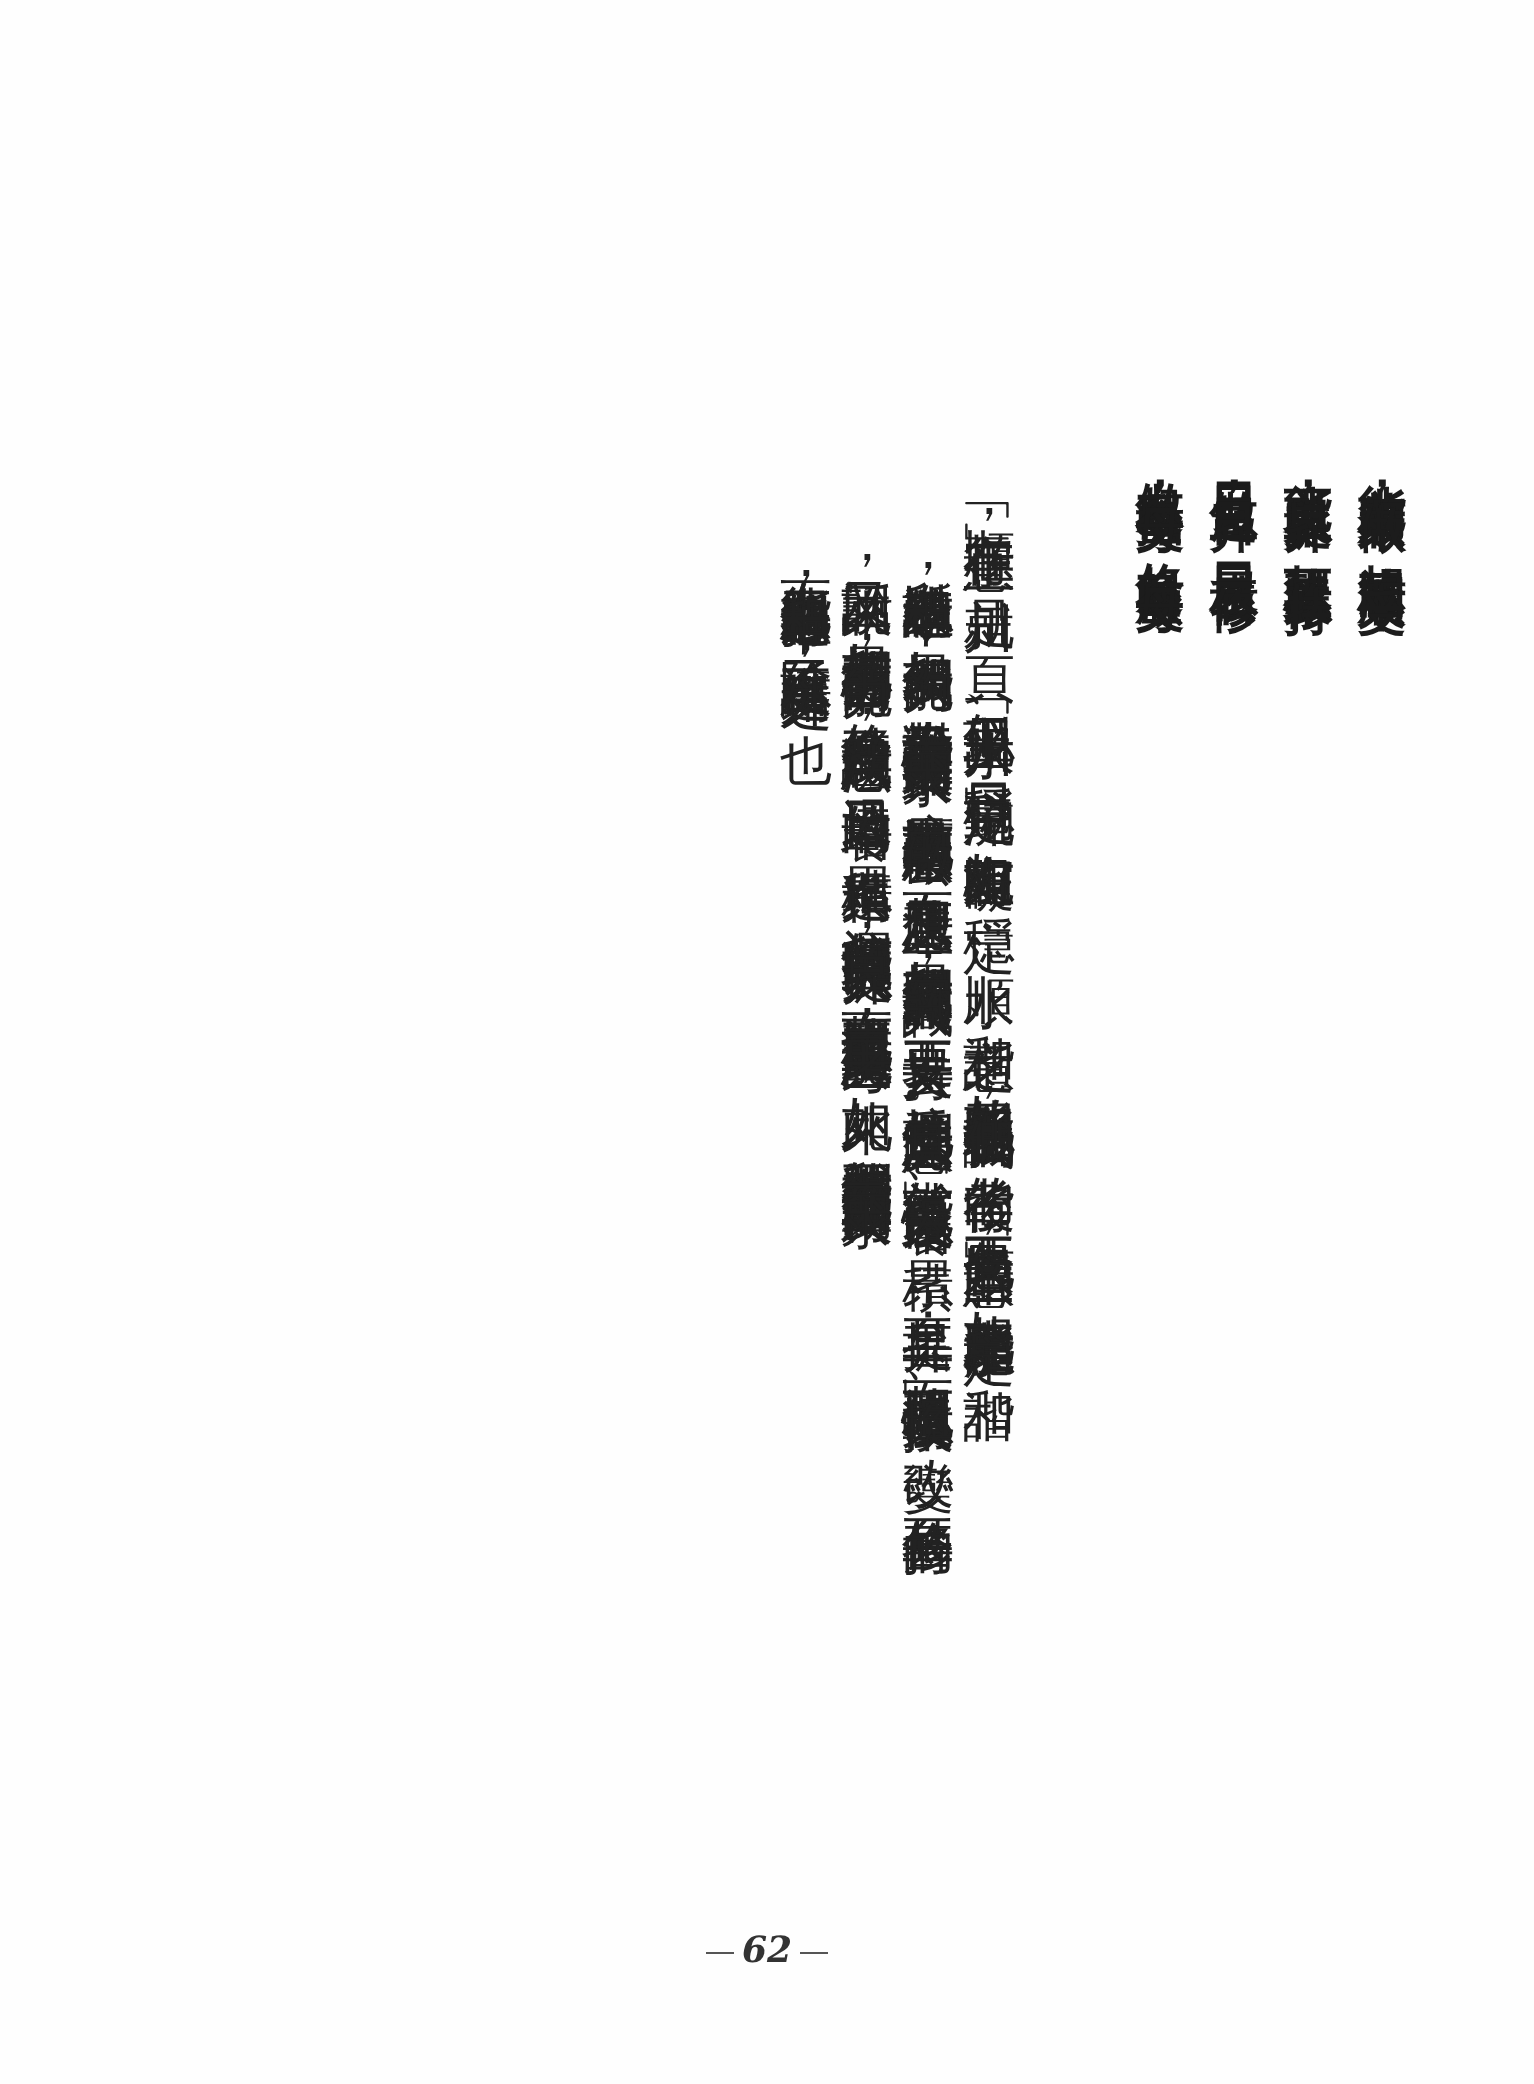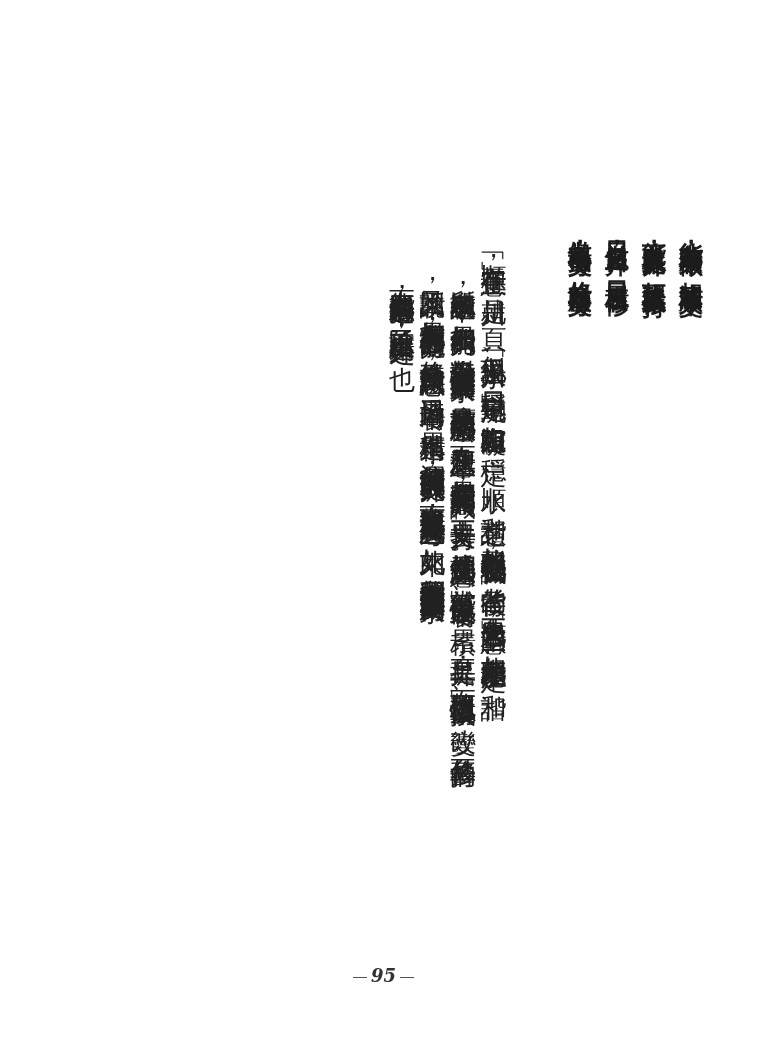--- a/index.html
+++ b/index.html
@@ -92,16 +92,16 @@
   </div>
 
   <div class="body-text">
     <p class="para first-quote">「順」字在行意上，就是川、頁。似乎呈現出「川水、日日穩定流動」，宛如沒有阻礙，穩定、順水、和諧之意、如此的形意似乎也在告誡我們，孝的背後，更要包含「順」的本意，如此一來孝才能更加穩定、和諧。</p>
     <p class="para">所以在談孝的過程中，如果我們能力夠，對於父母在不違背常理情況下的需求與要求，應該盡量順著他們的意思去做；而在想法及意見上，如果我們跟父母有相同的共識，更要去支持、接受他們的想法及意見。當然「能力」可以慢慢來培養、累積，甚至提昇；而「想法」也可以慢慢來轉換、改變，甚至修持的。</p>
     <p class="para">話又說回來，如果我們有心提昇自己的能力，修持自己的意識及想法，透過日日的培養、累積與精進，深信我們的能力將可以大大提昇，而想法也可以更趨於正面能量與思考，如此一來，我們將更有能力去順從父母正面的期待與要求。</p>
     <p class="para">而在能力與想法修持的過程中，除了讓自己更精進之外，也</p>
   </div>
 
   <div class="page-number">
-    <span class="dash"></span><span>95</span><span class="dash"></span>
+    <span class="dash"></span><span>62</span><span class="dash"></span>
   </div>
 
 </div>
 
 </body></html>

